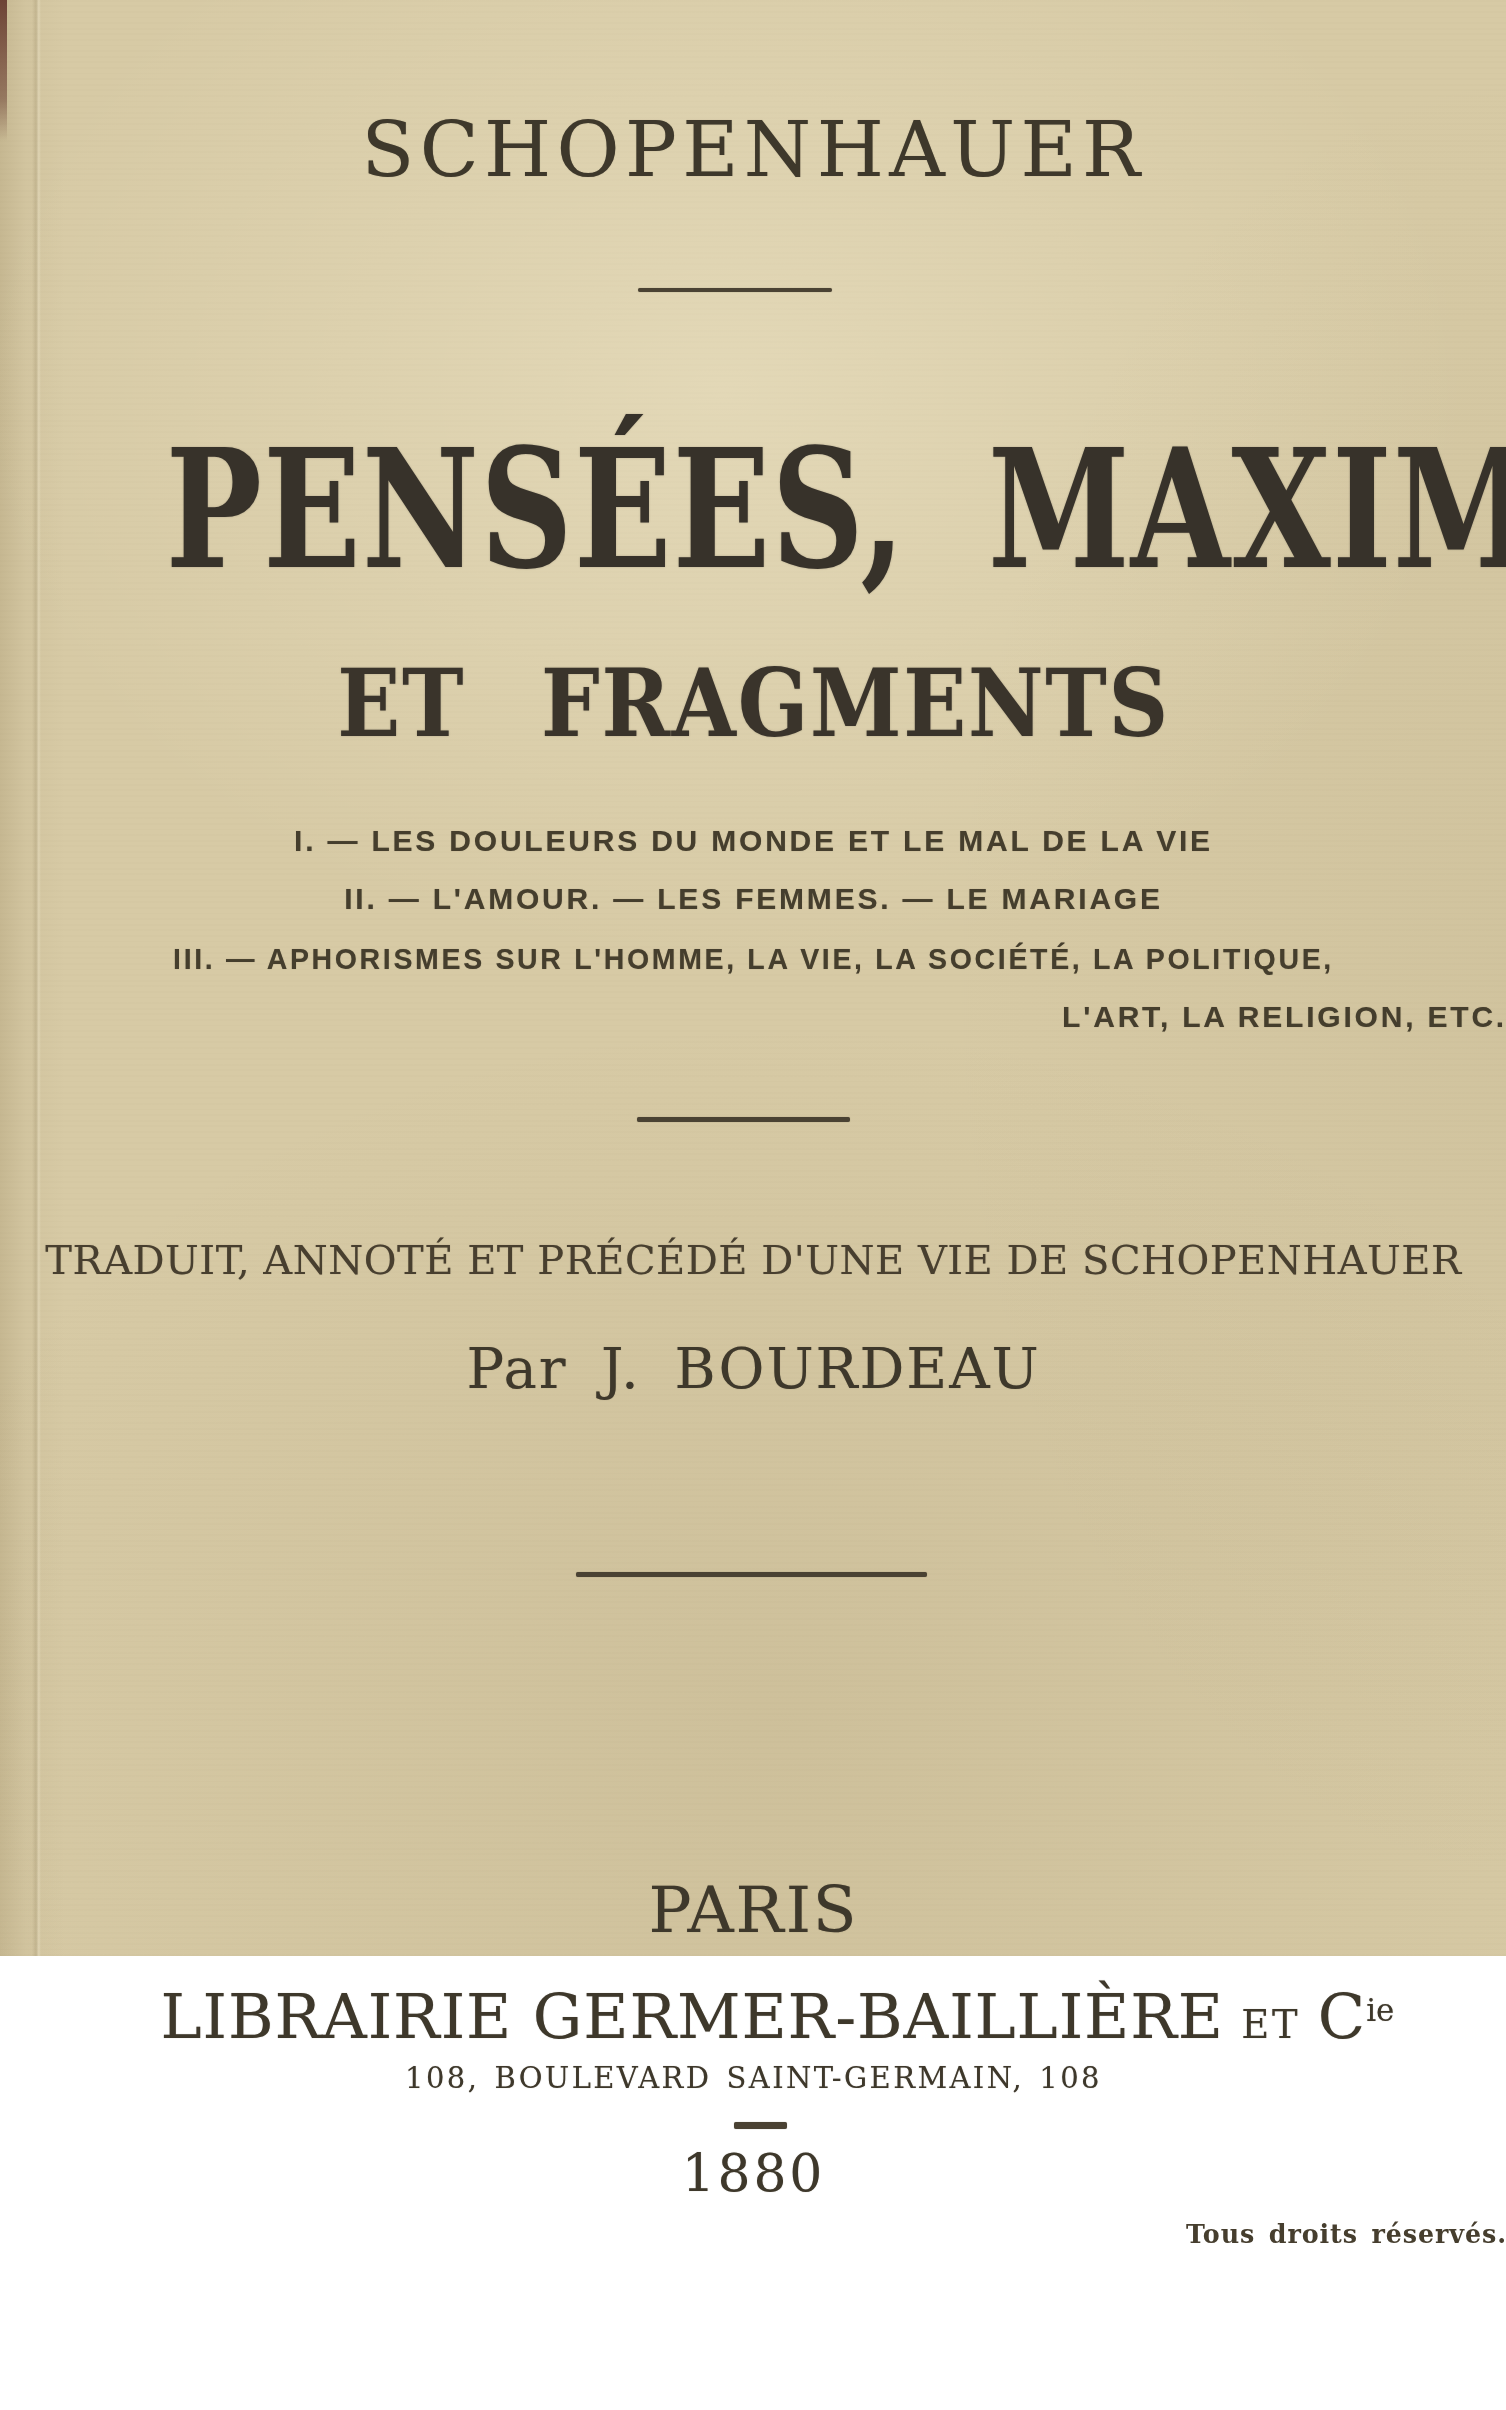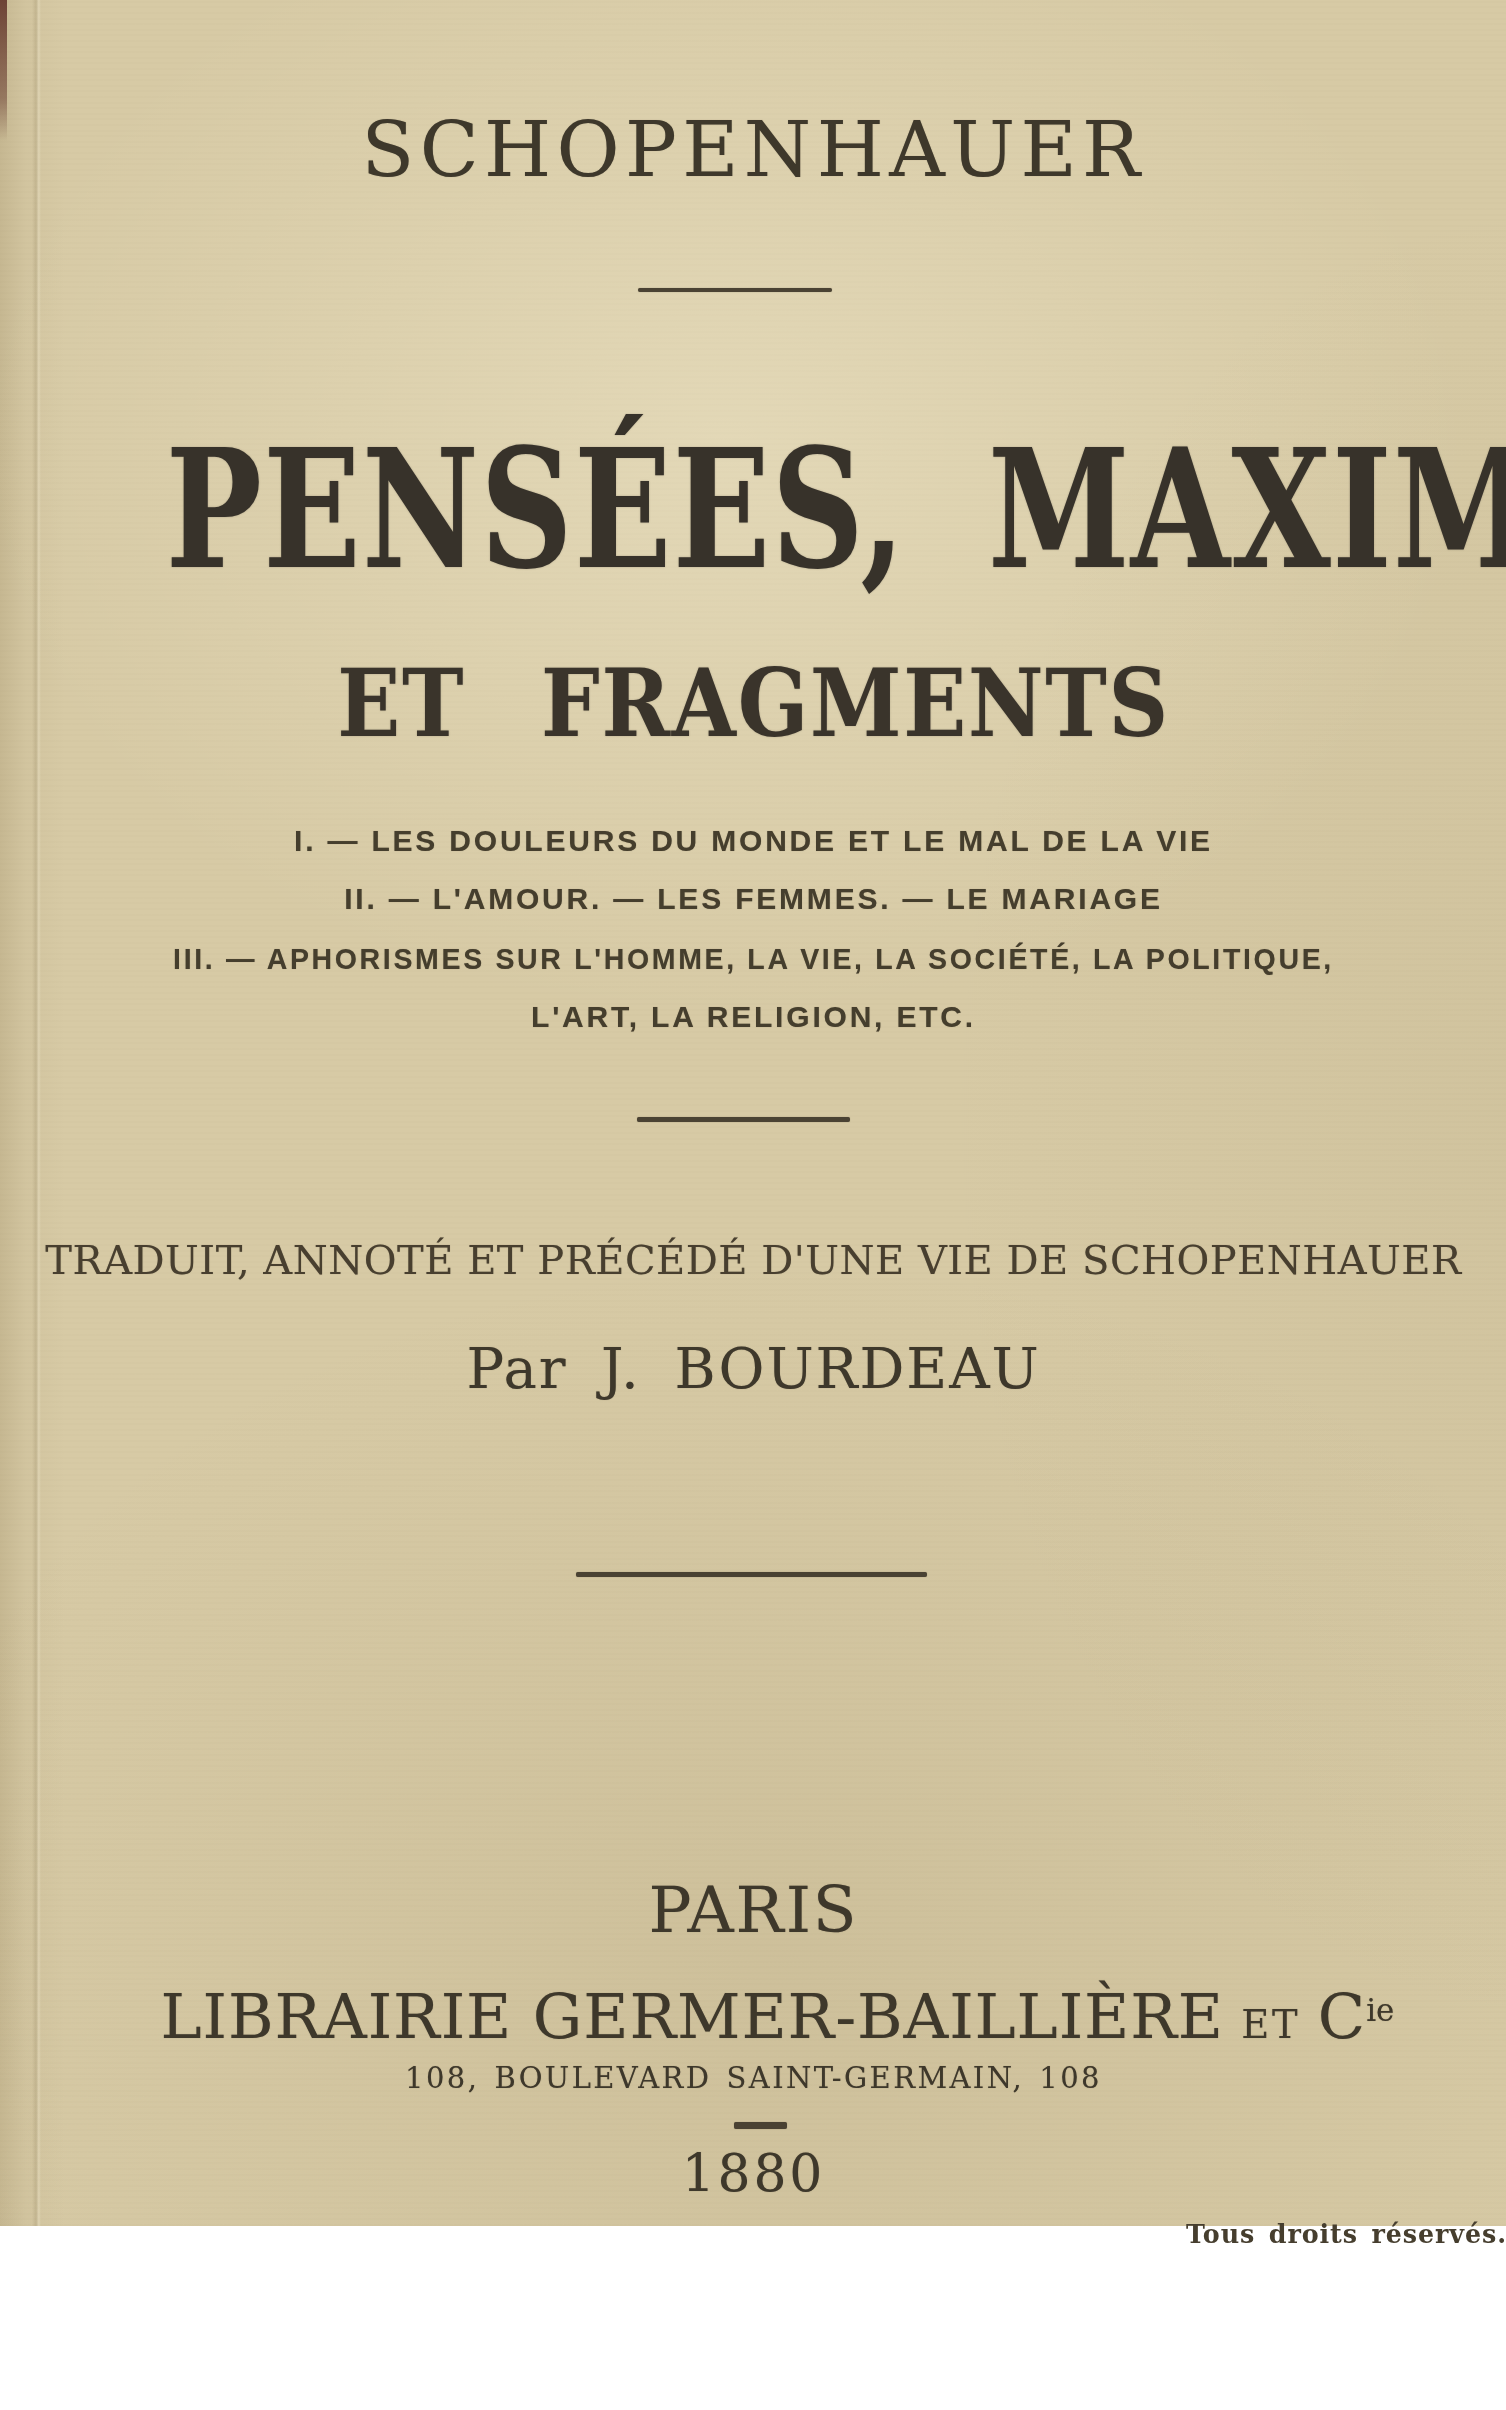--- a/index.html
+++ b/index.html
@@ -3,21 +3,21 @@
 <meta charset="utf-8">
 <style>
   html, body { margin: 0; padding: 0; }
   body {
     width: 1507px; height: 2411px;
     font-family: "DejaVu Serif", serif;
     overflow: hidden;
   }
   .page {
     position: relative;
-    width: 1507px; height: 2226px;
+    width: 1507px; height: 1956px;
     background-color: #d7caa5;
     background-image:
       radial-gradient(ellipse 1036px 800px at 48% 20%, rgba(255,249,225,0.30), rgba(255,249,225,0) 72%),
       radial-gradient(ellipse 1224px 942px at 52% 88%, rgba(122,102,62,0.10), rgba(122,102,62,0) 75%),
       radial-gradient(ellipse 847px 1318px at 102% 50%, rgba(130,112,72,0.08), rgba(130,112,72,0) 70%),
       linear-gradient(90deg, rgba(128,108,66,0.20) 0px, rgba(128,108,66,0.06) 26px, rgba(128,108,66,0) 66px),
       repeating-linear-gradient(0deg, rgba(90,75,45,0.016) 0px, rgba(90,75,45,0.016) 1.9px, rgba(255,255,255,0) 1.9px, rgba(255,255,255,0) 5.6px);
     color: #423b2c;
   }
   .centered {
@@ -50,21 +50,21 @@
   }
 
   .toc {
     font-family: "Liberation Sans", sans-serif;
     font-weight: 700; font-size: 30px; letter-spacing: 2.8px;
     color: #453e2d; text-shadow: 0 0 0.9px rgba(62,54,40,0.4);
   }
   .toc-1 { top: 824px; }
   .toc-2 { top: 882px; }
   .toc-3 { top: 942px; transform: scaleX(0.95); transform-origin: 50% 0; }
-  .toc-4 { top: 1000px; }
+  .toc-4 { top: 1000px; text-align: right; }
 
   .translator { top: 1237px; font-size: 40px; letter-spacing: 0.5px; color: #483f2f; text-shadow: 0 0 0.9px rgba(62,54,40,0.4); }
   .byline     { top: 1336px; font-size: 56px; letter-spacing: 1.9px; word-spacing: 0.25em; color: #3e382b; text-shadow: 0 0 0.9px rgba(62,54,40,0.45); }
 
   .city    { top: 1873px; font-size: 64px; letter-spacing: 1.9px; }
   .publisher { top: 1980px; font-size: 62px; letter-spacing: 0.9px; margin-left: 48px; }
   .publisher .pub-et { font-size: 0.62em; letter-spacing: 2.8px; padding: 0 0.45em; }
   .publisher sup { font-size: 0.5em; vertical-align: 0.55em; letter-spacing: 0; }
   .address { top: 2061px; font-size: 29px; letter-spacing: 2.4px; word-spacing: 0.12em; }
   .year    { top: 2143px; font-size: 52px; letter-spacing: 2.8px; }

